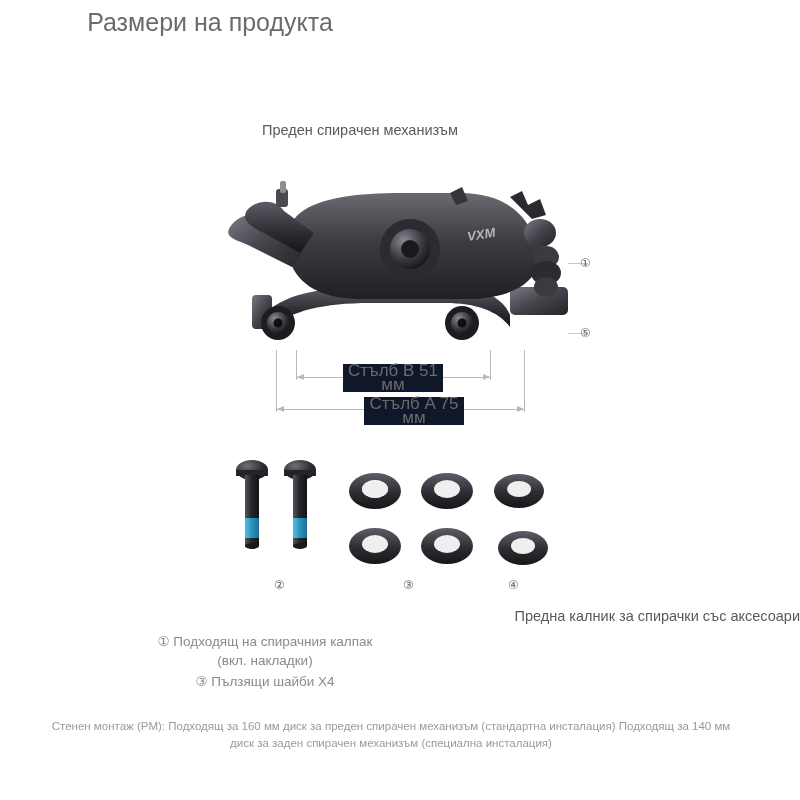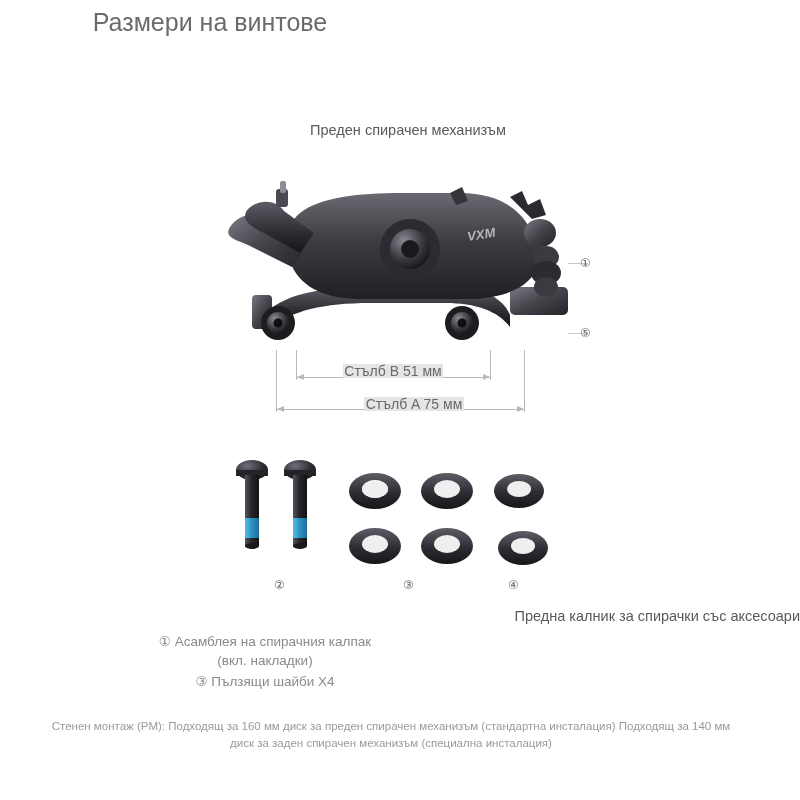--- a/index.html
+++ b/index.html
@@ -36,21 +36,20 @@
 
   
   .section-caption {
     position: absolute;
     top: 122px;
     left: 0;
     width: 720px;
     text-align: center;
     font-size: 14.5px;
     color: #5a5a5a;
-    padding-left: 48px;
   }
 
   
   .caliper-area {
     position: absolute;
     top: 175px;
     left: 210px;
     width: 400px;
     height: 190px;
   }
@@ -83,23 +82,23 @@
     width: 0;
     height: 0;
     border-top: 3.5px solid transparent;
     border-bottom: 3.5px solid transparent;
   }
   .dim-arrow.left { border-right: 7px solid #b9b9b9; }
   .dim-arrow.right { border-left: 7px solid #b9b9b9; }
   .dim-label {
     position: absolute;
     text-align: center;
-    font-size: 14px;
+    font-size: 17px;
     color: #6a6a6a;
-    background: #e5e5e5;
+    background: #0f172a;
     line-height: 14px;
   }
 
   
   .parts-area {
     position: absolute;
     top: 455px;
     left: 220px;
     width: 360px;
     height: 120px;
@@ -150,21 +149,21 @@
   }
 
   
   svg { display: block; }
 </style>
 </head>
 <body>
 
 <div class="page">
 
-  <div class="title">Размери на винтове</div>
+  <div class="title">Размери на продукта</div>
 
   <div class="section-caption">Преден спирачен механизъм</div>
 
   <div class="caliper-area">
     <svg width="400" height="190" viewBox="0 0 400 190">
       <defs>
         <linearGradient id="gMetal" x1="0" y1="0" x2="0" y2="1">
           <stop offset="0%" stop-color="#6a6a72"></stop>
           <stop offset="45%" stop-color="#3c3c42"></stop>
           <stop offset="100%" stop-color="#1f1f24"></stop>
@@ -317,21 +316,21 @@
   </div>
 
   <div class="part-num" style="position:absolute; top:578px; left:274px;">②</div>
   <div class="part-num" style="position:absolute; top:578px; left:403px;">③</div>
   <div class="part-num" style="position:absolute; top:578px; left:508px;">④</div>
 
   <div class="acc-caption">Предна калник за спирачки със аксесоари</div>
 
   <div class="legend">
     <div class="legend-col left">
-      <div class="legend-item">① Асамблея на спирачния калпак (вкл. накладки)</div>
+      <div class="legend-item">① Подходящ на спирачния калпак (вкл. накладки)</div>
       <div class="legend-item">③ Пълзящи шайби X4</div>
     </div>
     <div class="legend-col">
     </div>
   </div>
 
   <div class="footer-note">Стенен монтаж (PM): Подходящ за 160 мм диск за преден спирачен механизъм (стандартна инсталация) Подходящ за 140 мм диск за заден спирачен механизъм (специална инсталация)</div>
 
 </div>
 

